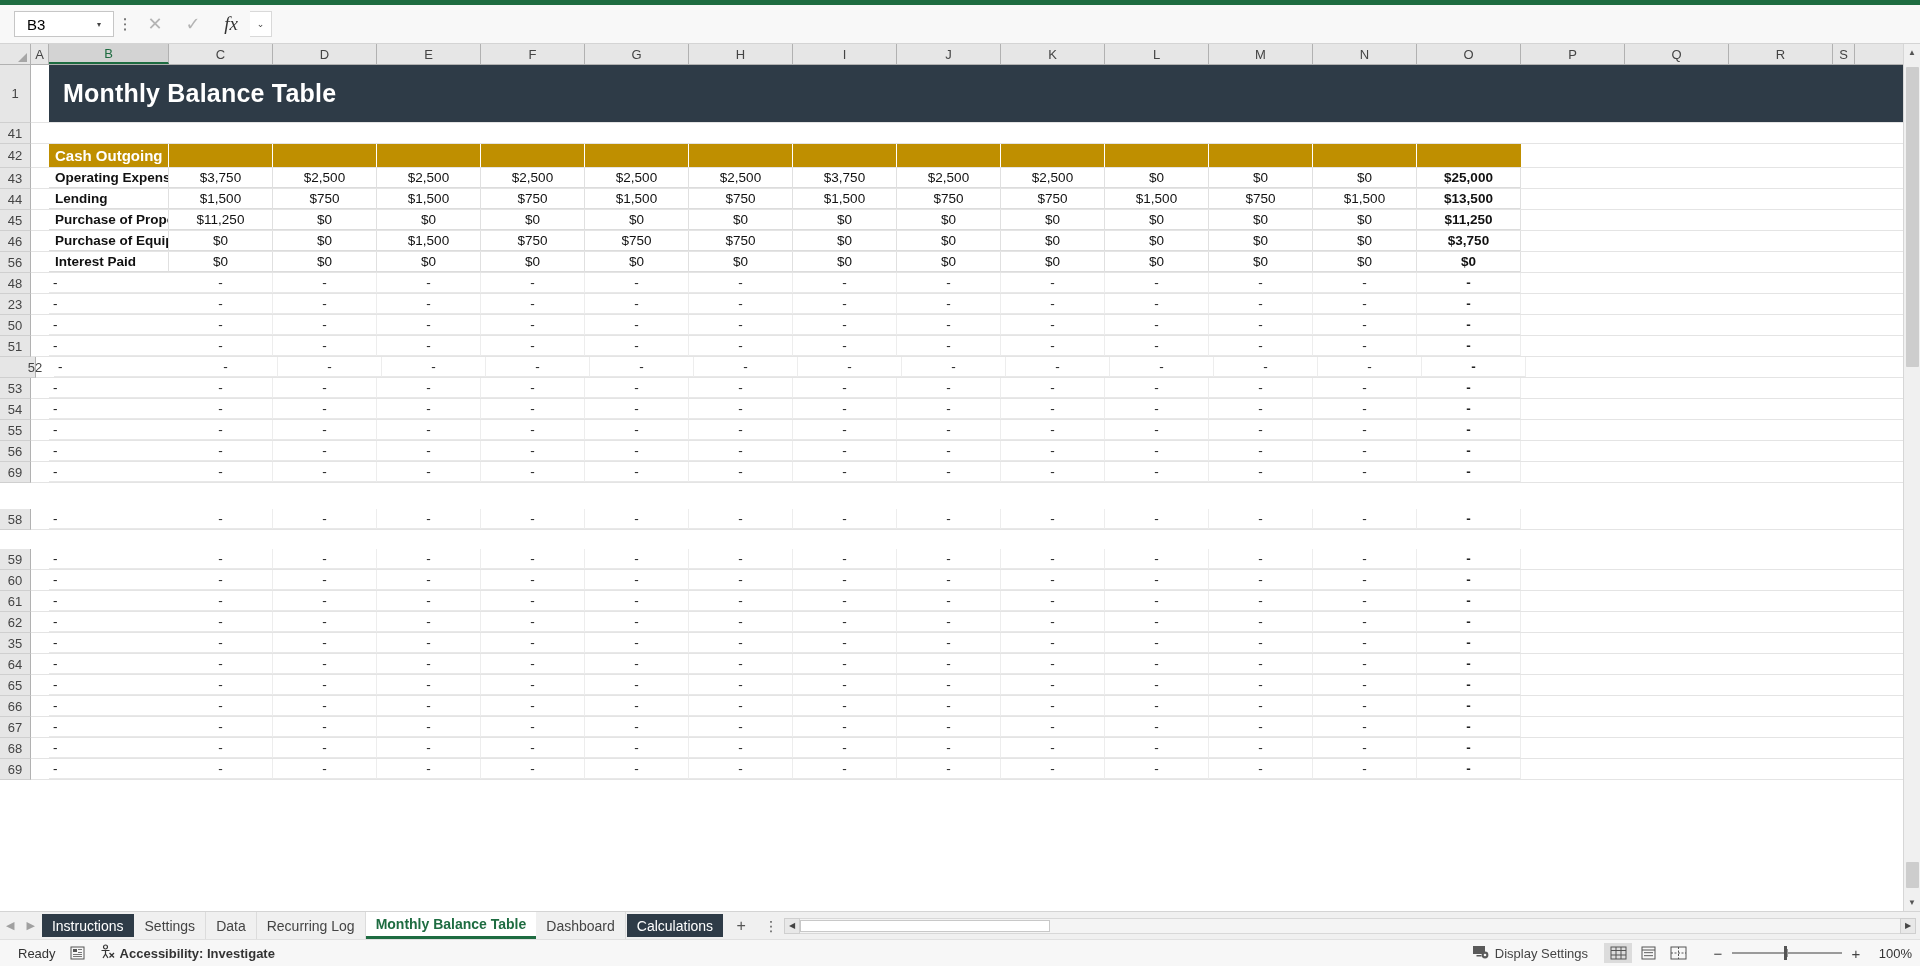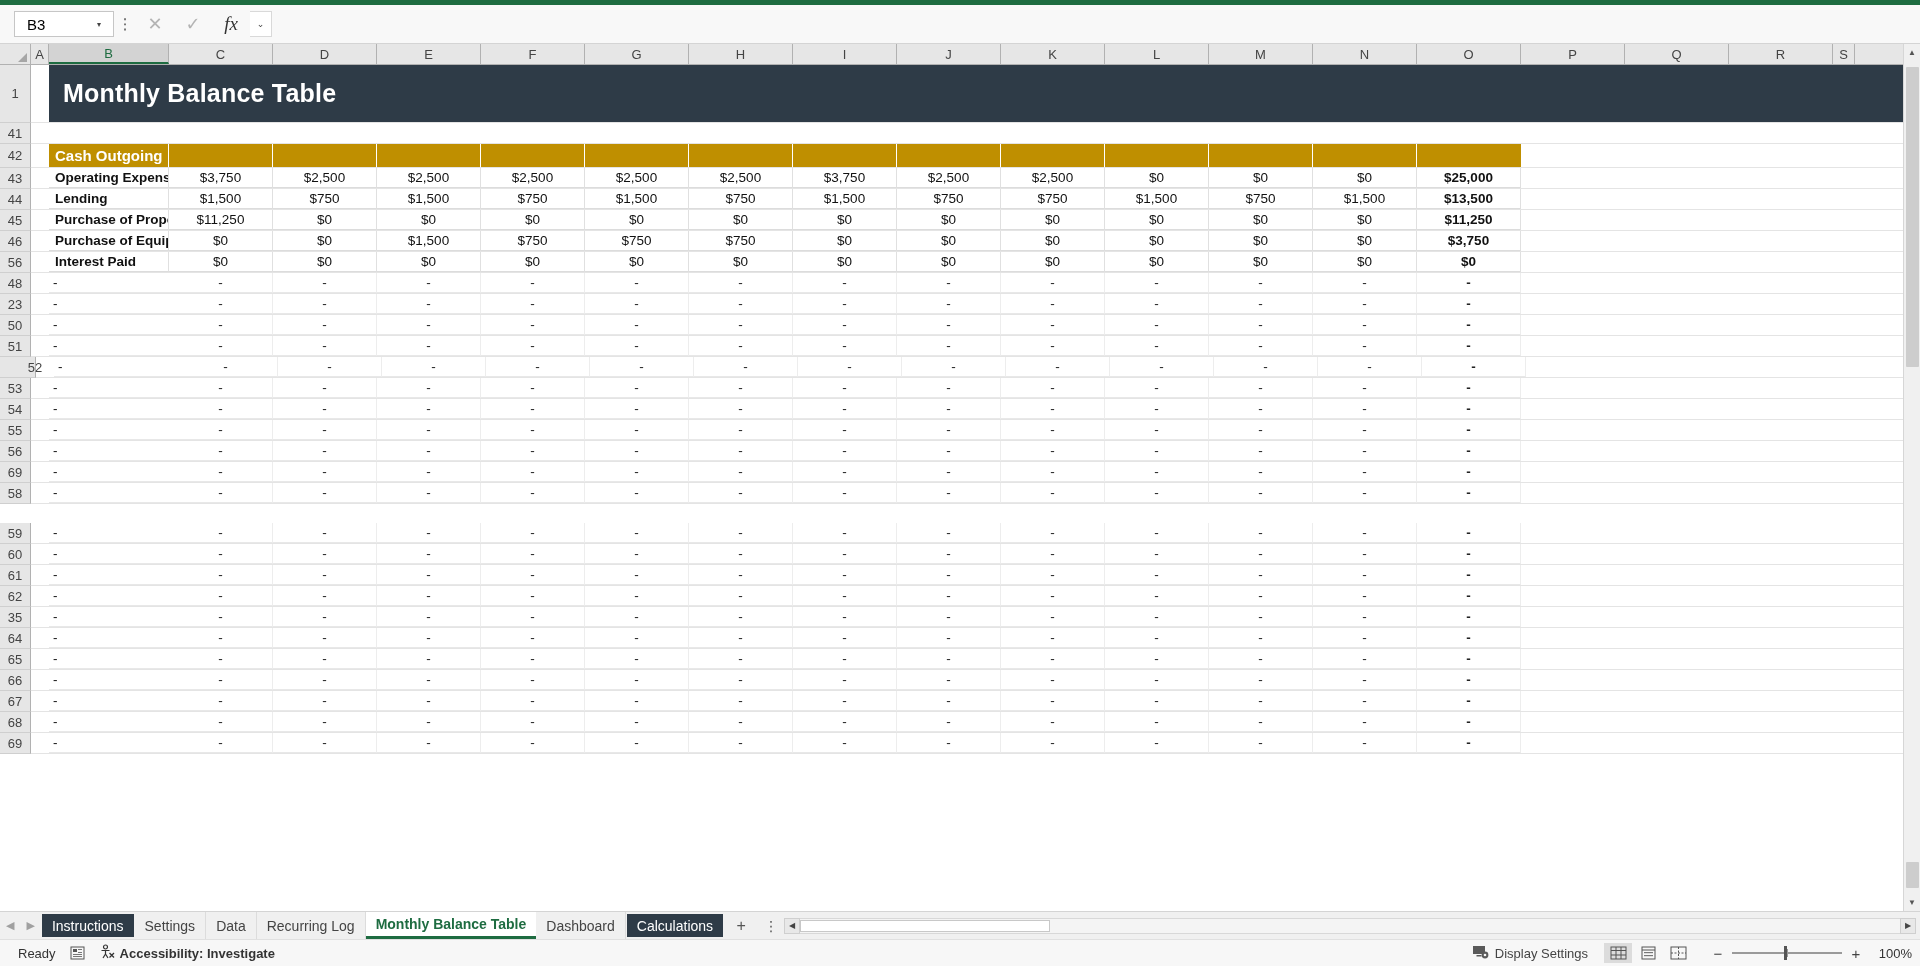--- a/index.html
+++ b/index.html
@@ -544,21 +544,21 @@
             <div class="cell blank-num" style="width: 104px; flex: 0 0 104px;">-</div>
             <div class="cell blank-num" style="width: 104px; flex: 0 0 104px;">-</div>
             <div class="cell blank-num" style="width: 104px; flex: 0 0 104px;">-</div>
             <div class="cell blank-num" style="width: 104px; flex: 0 0 104px;">-</div>
             <div class="cell blank-num" style="width: 104px; flex: 0 0 104px;">-</div>
             <div class="cell blank-num" style="width: 104px; flex: 0 0 104px;">-</div>
             <div class="cell blank-num" style="width: 104px; flex: 0 0 104px;">-</div>
             <div class="cell blank-num tot" style="width: 104px; flex: 0 0 104px;">-</div>
           </div>
         </div>
-        <div class="row " style="height: 21px;">
+        <div class="row " style="height: 21px; margin-top: 26px;">
           <div class="rh" style="height: 21px;">58</div>
           <div class="cells">
             <div class="cell " style="width: 18px; flex: 0 0 18px;"></div>
             <div class="cell blank-lab" style="width: 120px; flex: 0 0 120px;">-</div>
             <div class="cell blank-num" style="width: 104px; flex: 0 0 104px;">-</div>
             <div class="cell blank-num" style="width: 104px; flex: 0 0 104px;">-</div>
             <div class="cell blank-num" style="width: 104px; flex: 0 0 104px;">-</div>
             <div class="cell blank-num" style="width: 104px; flex: 0 0 104px;">-</div>
             <div class="cell blank-num" style="width: 104px; flex: 0 0 104px;">-</div>
             <div class="cell blank-num" style="width: 104px; flex: 0 0 104px;">-</div>

